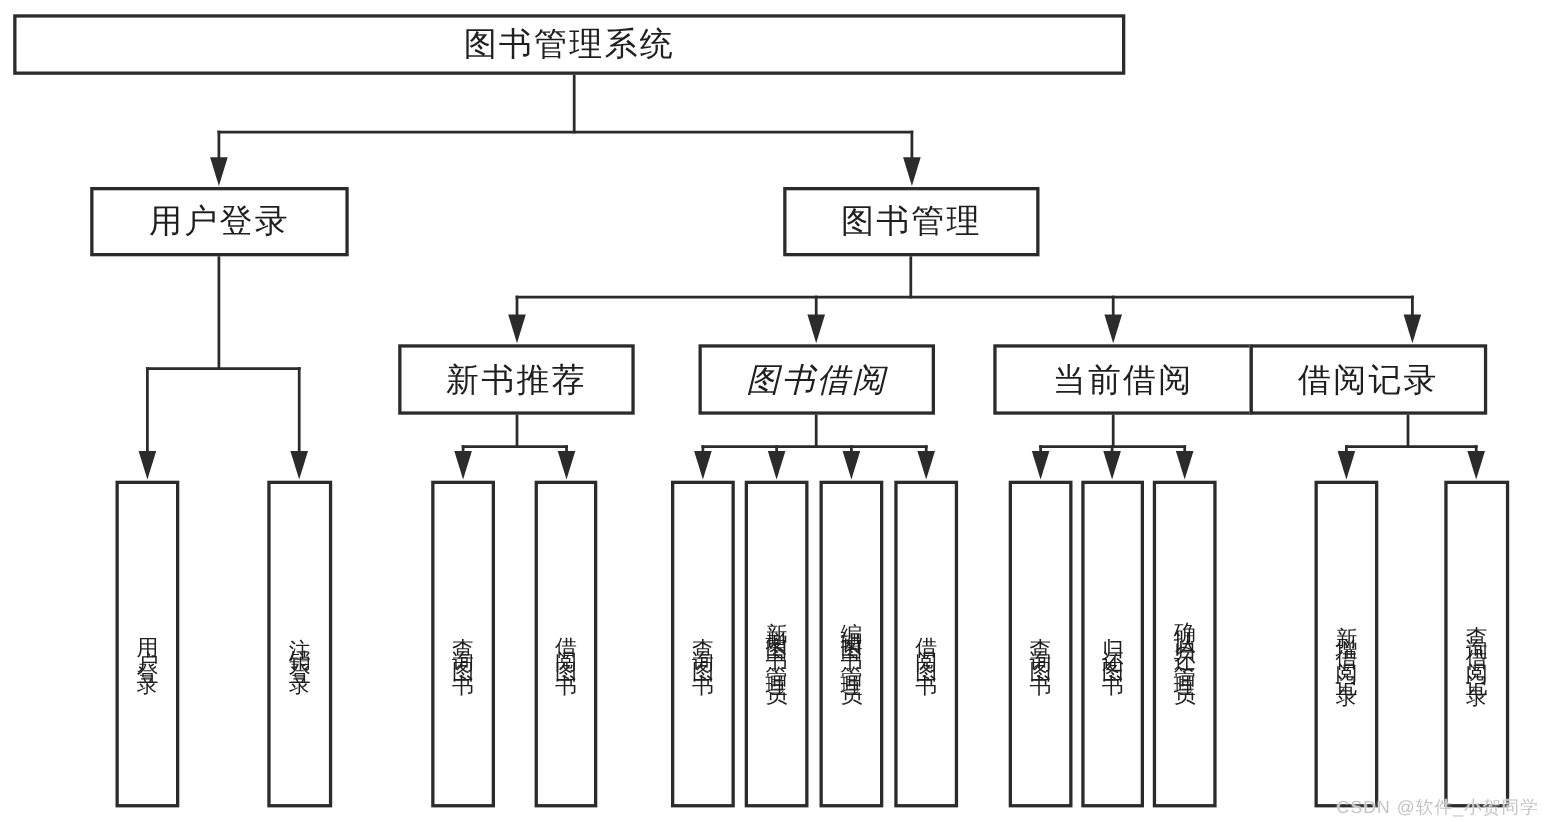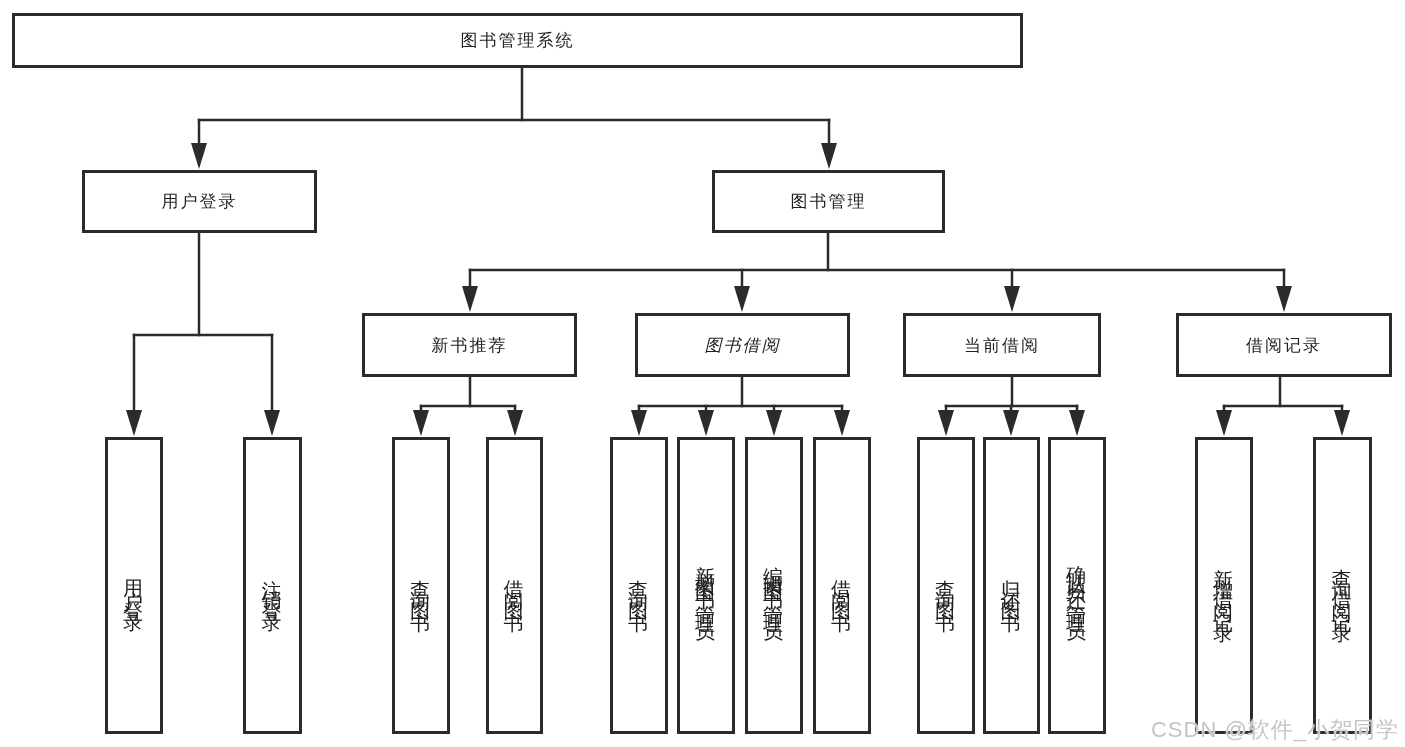--- a/index.html
+++ b/index.html
@@ -23,21 +23,21 @@
     height: 747px;
   }
   .hbox {
     position: absolute;
     box-sizing: border-box;
     border: 3px solid #2b2b2b;
     background: #ffffff;
     display: flex;
     align-items: center;
     justify-content: center;
-    font-size: 17px;
+    font-size: 30px;
     letter-spacing: 2px;
     color: #1f1f1f;
     white-space: nowrap;
   }
   .vbox {
     position: absolute;
     box-sizing: border-box;
     border: 3px solid #2b2b2b;
     background: #ffffff;
     display: flex;
@@ -48,21 +48,21 @@
     font-size: 20px;
     letter-spacing: 11px;
     color: #1f1f1f;
     top: 437px;
     height: 297px;
   }
   .watermark {
     position: absolute;
     right: 6px;
     bottom: 2px;
-    font-size: 22px;
+    font-size: 16px;
     letter-spacing: 1px;
     color: #c4c4c4;
     text-shadow: 0 0 2px #ffffff, 0 0 1px #ffffff;
     white-space: nowrap;
     margin-left: 28px;
   }
 </style>
 </head>
 <body>
 
@@ -134,22 +134,22 @@
     </g>
   </svg>
 
   <div class="hbox" style="left:12px; top:13px; width:1011px; height:55px;">图书管理系统</div>
 
   <div class="hbox" style="left:82px; top:170px; width:235px; height:63px;">用户登录</div>
   <div class="hbox" style="left:362px; top:313px; width:215px; height:64px;">新书推荐</div>
 
   <div class="hbox" style="left:712px; top:170px; width:233px; height:63px;">图书管理</div>
   <div class="hbox" style="left:635px; top:313px; width:215px; height:64px;font-style:italic;">图书借阅</div>
-  <div class="hbox" style="left:903px; top:313px; width:198px; height:64px;">当前借阅</div>
-  <div class="hbox" style="left:1176px; top:313px; width:216px; height:64px;">借阅记录</div>
+  <div class="hbox" style="left:903px; top:313px; width:236px; height:64px;">当前借阅</div>
+  <div class="hbox" style="left:1136px; top:313px; width:216px; height:64px;">借阅记录</div>
 
   <div class="vbox" style="left:105px; width:58px;">用户登录</div>
   <div class="vbox" style="left:243px; width:59px;">注销登录</div>
 
   <div class="vbox" style="left:392px; width:58px;">查询图书</div>
   <div class="vbox" style="left:486px; width:57px;">借阅图书</div>
 
   <div class="vbox" style="left:610px; width:58px;">查询图书</div>
   <div class="vbox" style="left:677px; width:58px; letter-spacing:8px;">新增图书（管理员）</div>
   <div class="vbox" style="left:745px; width:58px; letter-spacing:8px;">编辑图书（管理员）</div>

